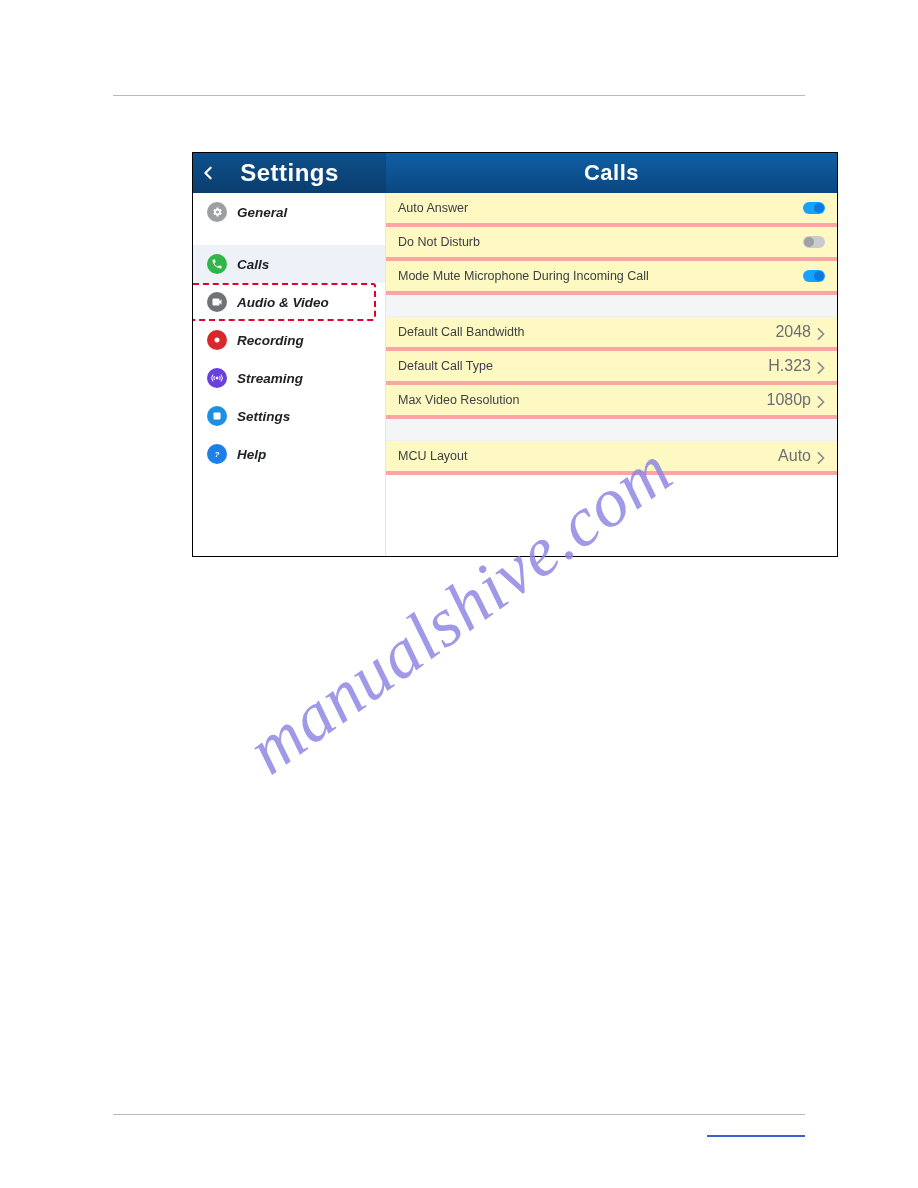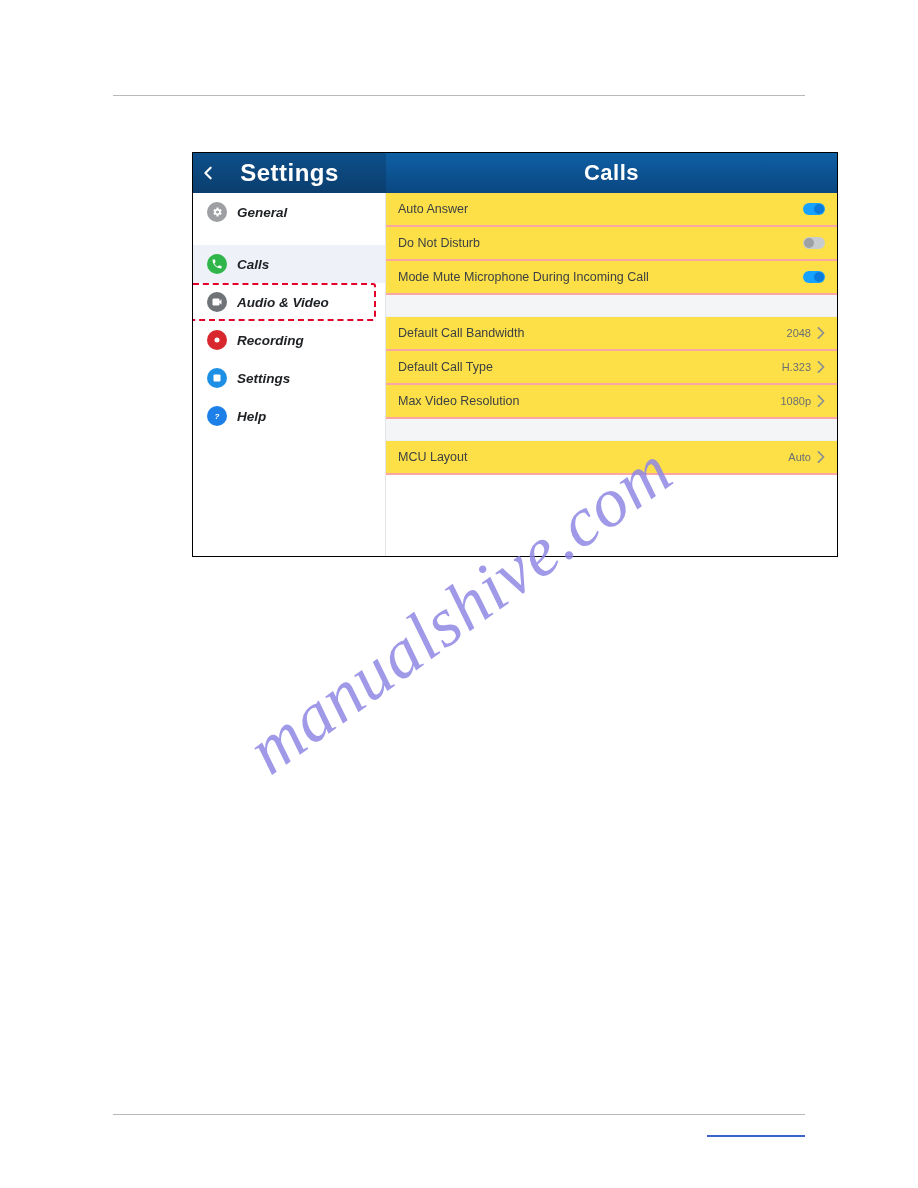--- a/index.html
+++ b/index.html
@@ -123,26 +123,26 @@
     display:flex; flex-direction:column;
   }
   .cell {
     display: flex;
     align-items: center;
     justify-content: space-between;
     height: 34px;
     padding: 0 12px;
     font-size: 12.5px;
     color: #3c4043;
-    background: #fde047;
-    border-bottom: 2px solid #fca5a5;
+    background: #fef9c3;
+    border-bottom: 4px solid #fca5a5;
   }
   .cell .value {
     display:flex; align-items:center; gap:6px;
-    color:#6a6e73; font-size:11px;
+    color:#6a6e73; font-size:16px;
   }
   .cell .chev { width:8px; height:12px; color:#8a8e92; }
   .cell .chev svg { width:8px; height:12px; }
 
   .spacer {
     height: 22px;
     background: #f3f5f7;
     border-bottom: 1px solid #eef0f2;
   }
   .content-fill { flex:1; background:#fff; }
@@ -229,20 +229,29 @@
       </div>
       <div class="sidebar-item">
         <span class="icon ic-record">
           <svg viewBox="0 0 24 24" fill="currentColor">
               <circle cx="12" cy="12" r="5"></circle>
             </svg>
         </span>
         <span>Recording</span>
       </div>
       <div class="sidebar-item">
+        <span class="icon ic-stream">
+          <svg viewBox="0 0 24 24" fill="none" stroke="currentColor" stroke-width="2">
+              <circle cx="12" cy="12" r="2" fill="currentColor"></circle>
+              <path d="M7 8a7 7 0 000 8M17 8a7 7 0 010 8M4 5a11 11 0 000 14M20 5a11 11 0 010 14"></path>
+            </svg>
+        </span>
+        <span>Streaming</span>
+      </div>
+      <div class="sidebar-item">
         <span class="icon ic-advanced">
           <svg viewBox="0 0 24 24" fill="currentColor">
               <rect x="5" y="5" width="14" height="14" rx="2"></rect>
             </svg>
         </span>
         <span>Settings</span>
       </div>
       <div class="sidebar-item">
         <span class="icon ic-help">
           <svg viewBox="0 0 24 24" fill="currentColor">

